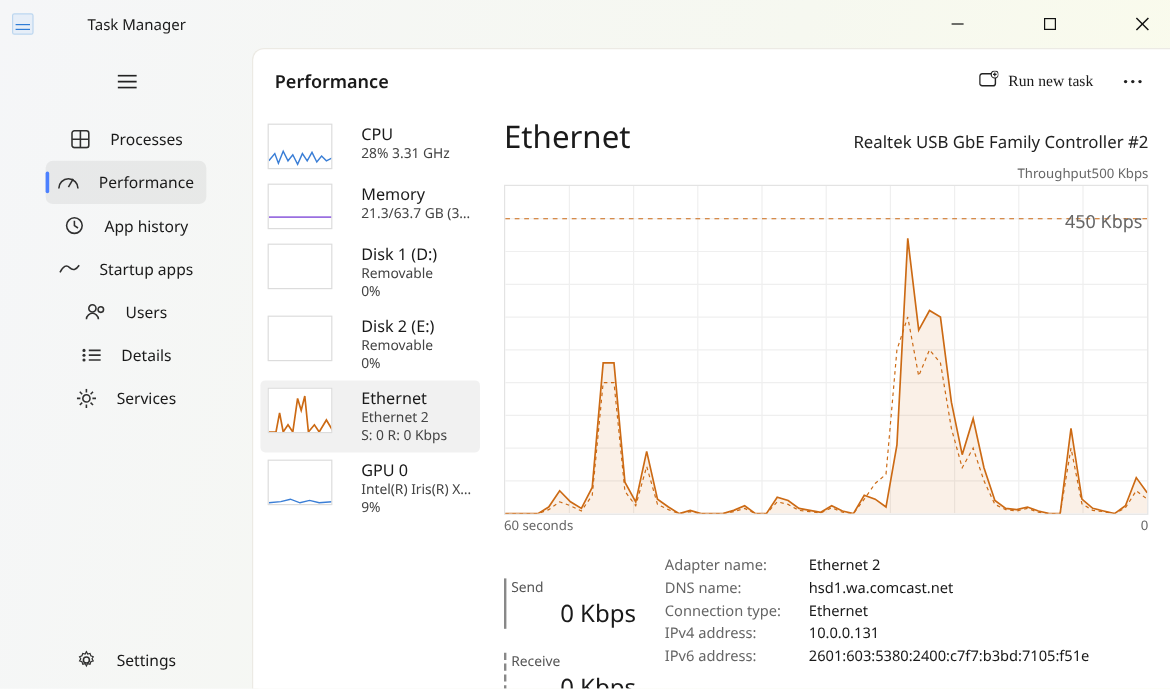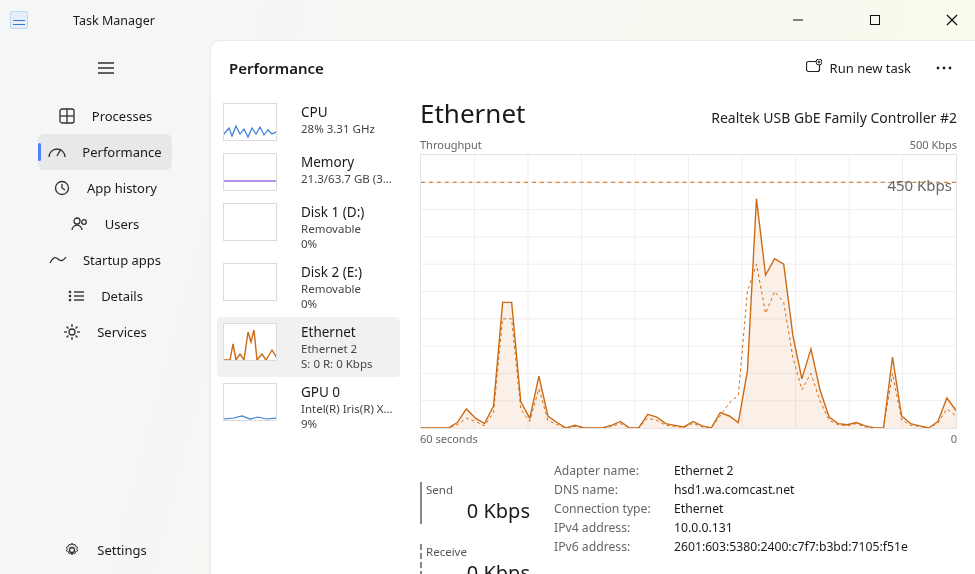--- a/index.html
+++ b/index.html
@@ -105,20 +105,21 @@
   .panel-head {
     display: flex; align-items: center;
     padding: 14px 14px 12px 18px;
   }
   .panel-head h1 { font-size: 15px; font-weight: 600; }
   .panel-head .spacer { flex: 1; }
   .panel-head .runtask {
     display: flex; align-items: center; gap: 8px;
     padding: 4px 10px; border-radius: 4px;
     font-size: 13px;
+    font-family: Liberation Serif, serif;
   }
   .panel-head .more {
     width: 34px; display:flex; align-items:center; justify-content:center;
     margin-left: 6px;
   }
 
   
   .perf-body {
     flex: 1;
     display: flex;
@@ -158,21 +159,21 @@
     padding: 2px 18px 8px 14px;
     display: flex; flex-direction: column;
     min-width: 0;
   }
   .detail-head {
     display: flex; align-items: baseline; justify-content: space-between;
   }
   .detail-head .title { font-size: 26px; font-weight: 400; }
   .detail-head .sub   { font-size: 14px; color: #222; }
   .chart-labels {
-    display: flex; justify-content: space-between;
+    display: flex; justify-content: flex-end;
     font-size: 11px; color: #666; margin-top: 6px;
   }
   .chart-wrap {
     border: 1px solid #e3e3e3;
     position: relative;
     height: 275px;
     margin-top: 2px;
   }
   .chart-wrap .bound-right {
     position: absolute; right: 4px; font-size: 15px; color: #666;
@@ -269,35 +270,35 @@
             <circle cx="8" cy="8" r="6.5" fill="none" stroke="#303030" stroke-width="1.3"></circle>
             <polyline points="8,4 8,8 11,10" fill="none" stroke="#303030" stroke-width="1.3"></polyline>
           </svg>
       </span>
       <span>App history</span>
     </div>
 
     <div class="rail-item">
       <span class="ico">
         <svg width="18" height="14">
+            <path d="M1 10 Q5 2 9 6 T17 4" fill="none" stroke="#303030" stroke-width="1.3"></path>
+          </svg>
+      </span>
+      <span>Startup apps</span>
+    </div>
+
+    <div class="rail-item">
+      <span class="ico">
+        <svg width="18" height="14">
             <circle cx="6" cy="4" r="3" fill="none" stroke="#303030" stroke-width="1.3"></circle>
             <path d="M1 13c0-3 3-5 5-5s5 2 5 5" fill="none" stroke="#303030" stroke-width="1.3"></path>
             <circle cx="13" cy="5" r="2.3" fill="none" stroke="#303030" stroke-width="1.3"></circle>
           </svg>
       </span>
       <span>Users</span>
-    </div>
-
-    <div class="rail-item">
-      <span class="ico">
-        <svg width="18" height="14">
-            <path d="M1 10 Q5 2 9 6 T17 4" fill="none" stroke="#303030" stroke-width="1.3"></path>
-          </svg>
-      </span>
-      <span>Startup apps</span>
     </div>
 
     <div class="rail-item">
       <span class="ico">
         <svg width="16" height="12">
             <circle cx="2" cy="2" r="1.3" fill="#303030"></circle>
             <line x1="6" y1="2" x2="16" y2="2" stroke="#303030" stroke-width="1.4"></line>
             <circle cx="2" cy="6" r="1.3" fill="#303030"></circle>
             <line x1="6" y1="6" x2="16" y2="6" stroke="#303030" stroke-width="1.4"></line>
             <circle cx="2" cy="10" r="1.3" fill="#303030"></circle>

